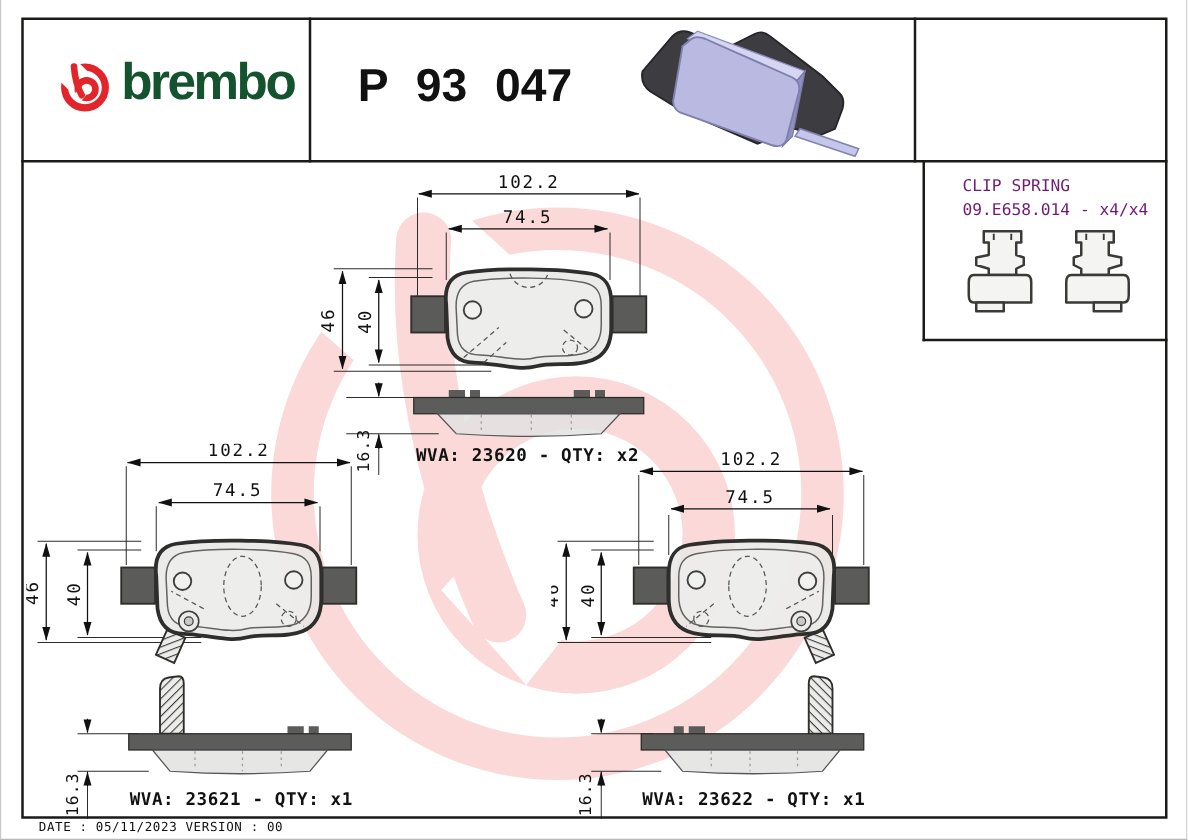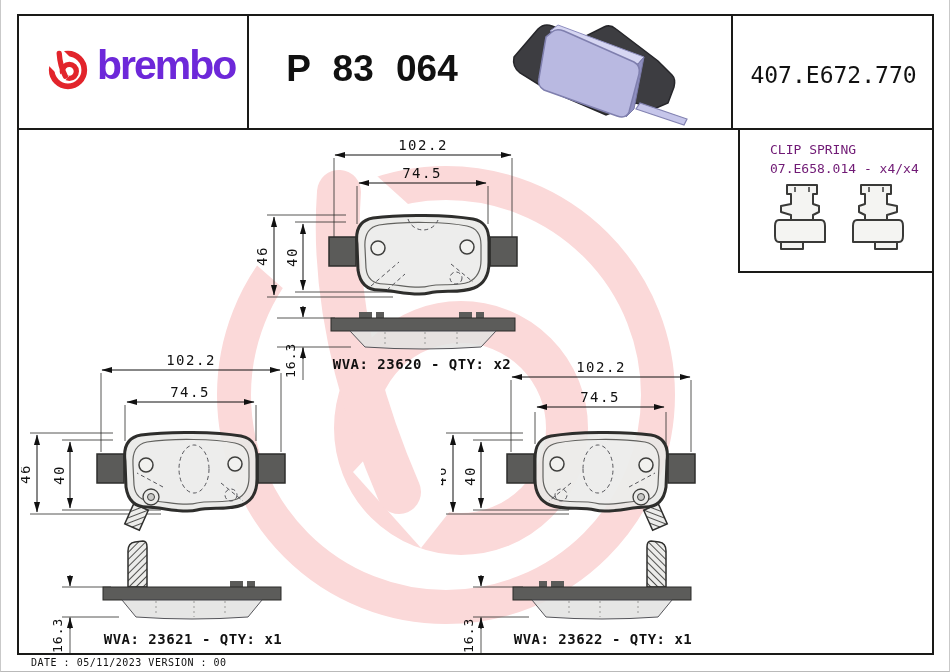--- a/index.html
+++ b/index.html
@@ -11,21 +11,21 @@
   }
   .abs { position:absolute; }
   .line { position:absolute; background:#1a1a18; }
   .mono { font-family:"DejaVu Sans Mono", monospace; }
   .frame {
     position:absolute; left:16px; top:14px; width:917px; height:641px;
     border:2px solid #1a1a18; background:transparent; z-index:3; pointer-events:none;
   }
   .brand-word {
     position:absolute; left:96px; top:42px; font-size:41px; font-weight:bold;
-    letter-spacing:-2px; color:#6d28d9; z-index:4;
+    letter-spacing:-2px; color:#14532d; z-index:4;
   }
   .part-number {
     position:absolute; left:252px; top:48px; width:238px; text-align:center;
     font-size:37px; font-weight:bold; color:#111; word-spacing:12px; z-index:4;
   }
   .reference {
     position:absolute; left:734px; top:62px; width:197px; text-align:center;
     font-size:23px; color:#111; z-index:4; letter-spacing:0px;
   }
   .clip-title { position:absolute; left:769px; top:140px; font-size:13px; color:#701a75; line-height:19px; z-index:4; }
@@ -67,35 +67,34 @@
 
   <svg class="abs lay4" style="left:45px;top:48px;" width="44" height="44" viewBox="0 0 100 100">
     <circle cx="50" cy="50" r="37" fill="none" stroke="#e2242b" stroke-width="13"></circle>
     <polygon points="0,34 34,0 60,26 26,60" fill="#ffffff"></polygon>
     <circle cx="53" cy="53" r="16" fill="none" stroke="#e2242b" stroke-width="12"></circle>
     <polygon points="28,64 40,78 52,64 40,52" fill="#ffffff"></polygon>
     <path d="M 30,12 Q 32,42 44,64" fill="none" stroke="#e2242b" stroke-width="12" stroke-linecap="round"></path>
   </svg>
   <div class="brand-word">brembo</div>
 
-  <div class="part-number">P 83 064</div>
+  <div class="part-number">P 93 047</div>
 
   <svg class="abs lay4" style="left:485px;top:17px;" width="215" height="112" viewBox="0 0 215 112">
     <path d="M 28,40 L 52,12 Q 58,6 66,9 L 96,21 L 118,10 Q 124,7 130,12 L 172,44 L 186,58 Q 190,62 188,70 L 182,86 L 168,92 L 150,86 L 120,98 L 60,72 L 34,56 Q 26,50 28,40 Z" fill="#3d3d41" stroke="#26262a" stroke-width="1.5"></path>
     <path d="M 150,92 L 198,108 L 201,102 L 154,86 Z" fill="#c6c6ea" stroke="#8383b2" stroke-width="1.2"></path>
     <path d="M 64,14 L 152,47 L 158,40 L 72,8 Z" fill="#d6d6f2" stroke="#8f8fc0" stroke-width="1"></path>
     <path d="M 152,47 L 158,40 L 148,92 L 140,100 Z" fill="#8f8fc0" stroke="#7a7aa8" stroke-width="1"></path>
     <path d="M 66,15 Q 70,11 78,14 L 148,45 Q 155,49 153,57 L 143,95 Q 140,102 131,99 L 58,73 Q 51,69 53,61 L 60,20 Z" fill="#b9b9e1" stroke="#7f7fae" stroke-width="1.5"></path>
   </svg>
 
-  <div class="reference mono">407.E672.770</div>
 
   <div class="clip-title mono">
     <div>CLIP SPRING</div>
-    <div>07.E658.014 - x4/x4</div>
+    <div>09.E658.014 - x4/x4</div>
   </div>
   <svg class="abs lay4" style="left:766px;top:182px;" width="66" height="72" viewBox="0 0 66 72">
     <g fill="#f4f4f2" stroke="#3a3a38" stroke-width="2" stroke-linejoin="round">
       <path d="M 20,3 H 50 V 12 H 46 V 22 L 52,24 L 52,30 L 46,33 V 38 H 24 V 33 L 14,30 L 14,24 L 24,22 V 12 H 20 Z"></path>
       <path d="M 12,38 H 54 Q 58,38 58,44 V 60 H 12 Q 8,60 8,54 V 44 Q 8,38 12,38 Z"></path>
       <path d="M 14,60 H 36 V 67 H 14 Z"></path>
     </g>
     <line x1="28" y1="5" x2="28" y2="10" stroke="#3a3a38" stroke-width="1.5"></line>
     <line x1="42" y1="5" x2="42" y2="10" stroke="#3a3a38" stroke-width="1.5"></line>
   </svg>

